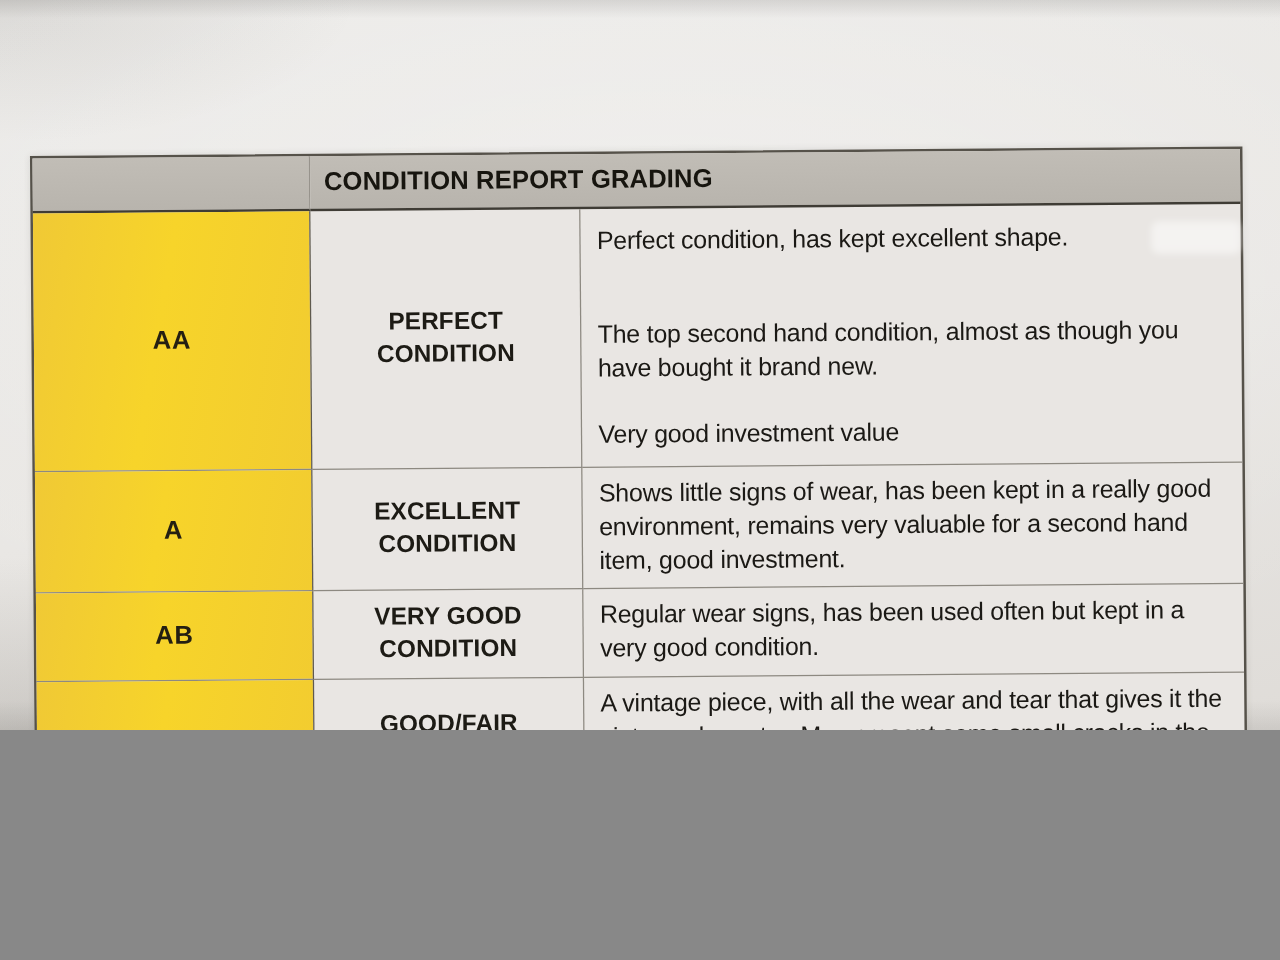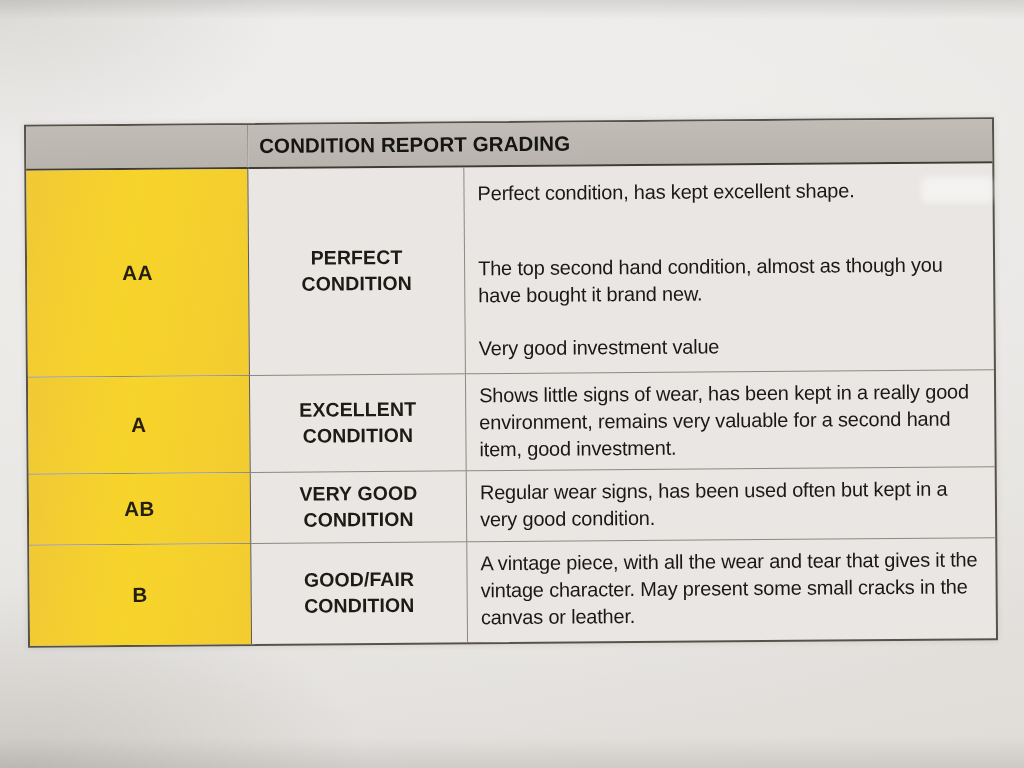--- a/index.html
+++ b/index.html
@@ -4,21 +4,21 @@
 <style>
   html, body {
     margin: 0;
     padding: 0;
     background: #888;
     font-family: "Liberation Sans", sans-serif;
   }
   .photo {
     position: relative;
     width: 1024px;
-    height: 768px;
+    height: 584px;
     overflow: hidden;
     background:
       radial-gradient(48% 34% at 2% 100%, rgba(70,64,55,0.16), rgba(70,64,55,0) 70%),
       radial-gradient(40% 28% at 0% 0%, rgba(70,64,55,0.10), rgba(70,64,55,0) 70%),
       linear-gradient(to bottom, rgba(40,38,34,0.12), rgba(40,38,34,0) 2.5%),
       linear-gradient(to top, rgba(40,38,34,0.10), rgba(40,38,34,0) 4%),
       radial-gradient(130% 110% at 52% 38%, rgba(255,255,255,0.30), rgba(0,0,0,0) 55%),
       radial-gradient(150% 130% at 50% 50%, rgba(0,0,0,0) 72%, rgba(0,0,0,0.13) 100%),
       linear-gradient(168deg, #ecebe9 0%, #e9e7e4 55%, #dfdcd8 100%);
   }

